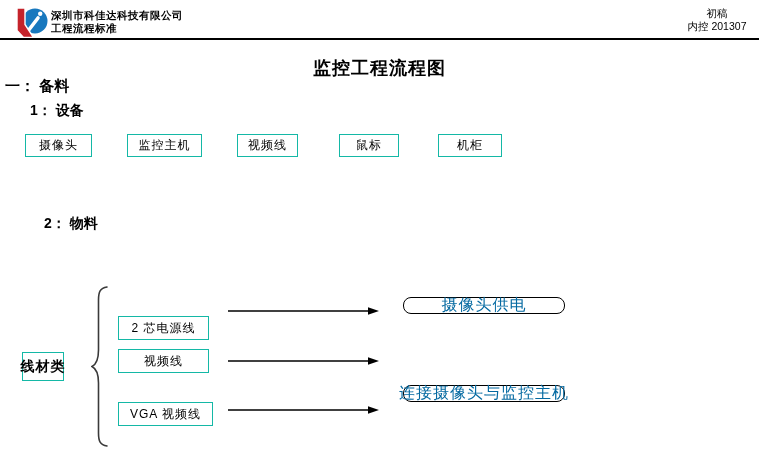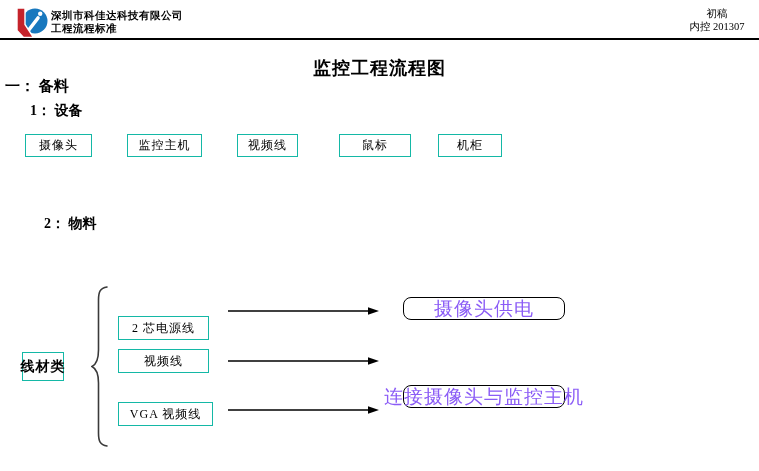--- a/index.html
+++ b/index.html
@@ -1,18 +1,18 @@
 <!DOCTYPE html>
 <html><head>
 <meta charset="utf-8">
 <style>
   html,body{margin:0;padding:0;background:#fff;}
   #page{
     position:relative;width:759px;height:471px;background:#ffffff;overflow:hidden;
-    font-family:Liberation Serif, serif;color:#000;border-radius:17px;
+    font-family:Liberation Sans, sans-serif;color:#000;border-radius:17px;
   }
   .abs{position:absolute;}
 
   
   .company-lines{left:51px;top:9px;font-size:10.5px;font-weight:bold;line-height:13px;letter-spacing:0.5px;}
   .header-right{right:2px;top:7px;width:80px;text-align:center;font-size:10.5px;line-height:13px;}
   .divider{left:0;top:38px;width:759px;height:2px;background:#000;}
 
   
   .doc-title{left:0;top:44px;width:759px;text-align:center;font-size:18px;font-weight:bold;letter-spacing:1px;white-space:pre;margin-top:12px;}
@@ -23,33 +23,33 @@
 
   
   .box{
     border:1px solid #14b8a6;display:flex;align-items:center;justify-content:center;
     font-size:12px;letter-spacing:1px;box-sizing:border-box;background:#fff;white-space:pre;
   }
   .eq{top:134px;height:23px;}
   .eq1{left:25px;width:67px;}
   .eq2{left:127px;width:75px;}
   .eq3{left:237px;width:61px;}
-  .eq4{left:339px;width:72px;}
+  .eq4{left:339px;width:60px;}
   .eq5{left:438px;width:64px;}
 
   .cat-box{left:22px;top:352px;width:42px;height:29px;font-size:14px;font-weight:bold;}
   .cable{left:118px;height:24px;}
   .cable1{top:316px;width:91px;}
   .cable2{top:349px;width:91px;}
   .cable3{top:402px;width:95px;}
 
   
   .purpose{
-    left:403px;width:162px;height:23px;border:1.4px solid #000;border-radius:8px;
-    color:#8b5cf6;font-size:19px;letter-spacing:1px;
+    left:403px;width:162px;height:17px;border:1.4px solid #000;border-radius:8px;
+    color:#0369a1;font-size:16px;letter-spacing:1px;
     display:flex;align-items:center;justify-content:center;box-sizing:border-box;background:#fff;white-space:pre;
   }
   .p1{top:297px;}.p2{top:346px;margin-top:39px;}.p3{top:394px;}
 
   .arrow{left:227px;width:152px;height:12px;}
   .a1{top:305px;}.a2{top:355px;}.a3{top:404px;}
 
   .brace{left:91px;top:286px;width:18px;height:161px;}
   .logo{left:14px;top:7px;width:34px;height:32px;}
 </style>

